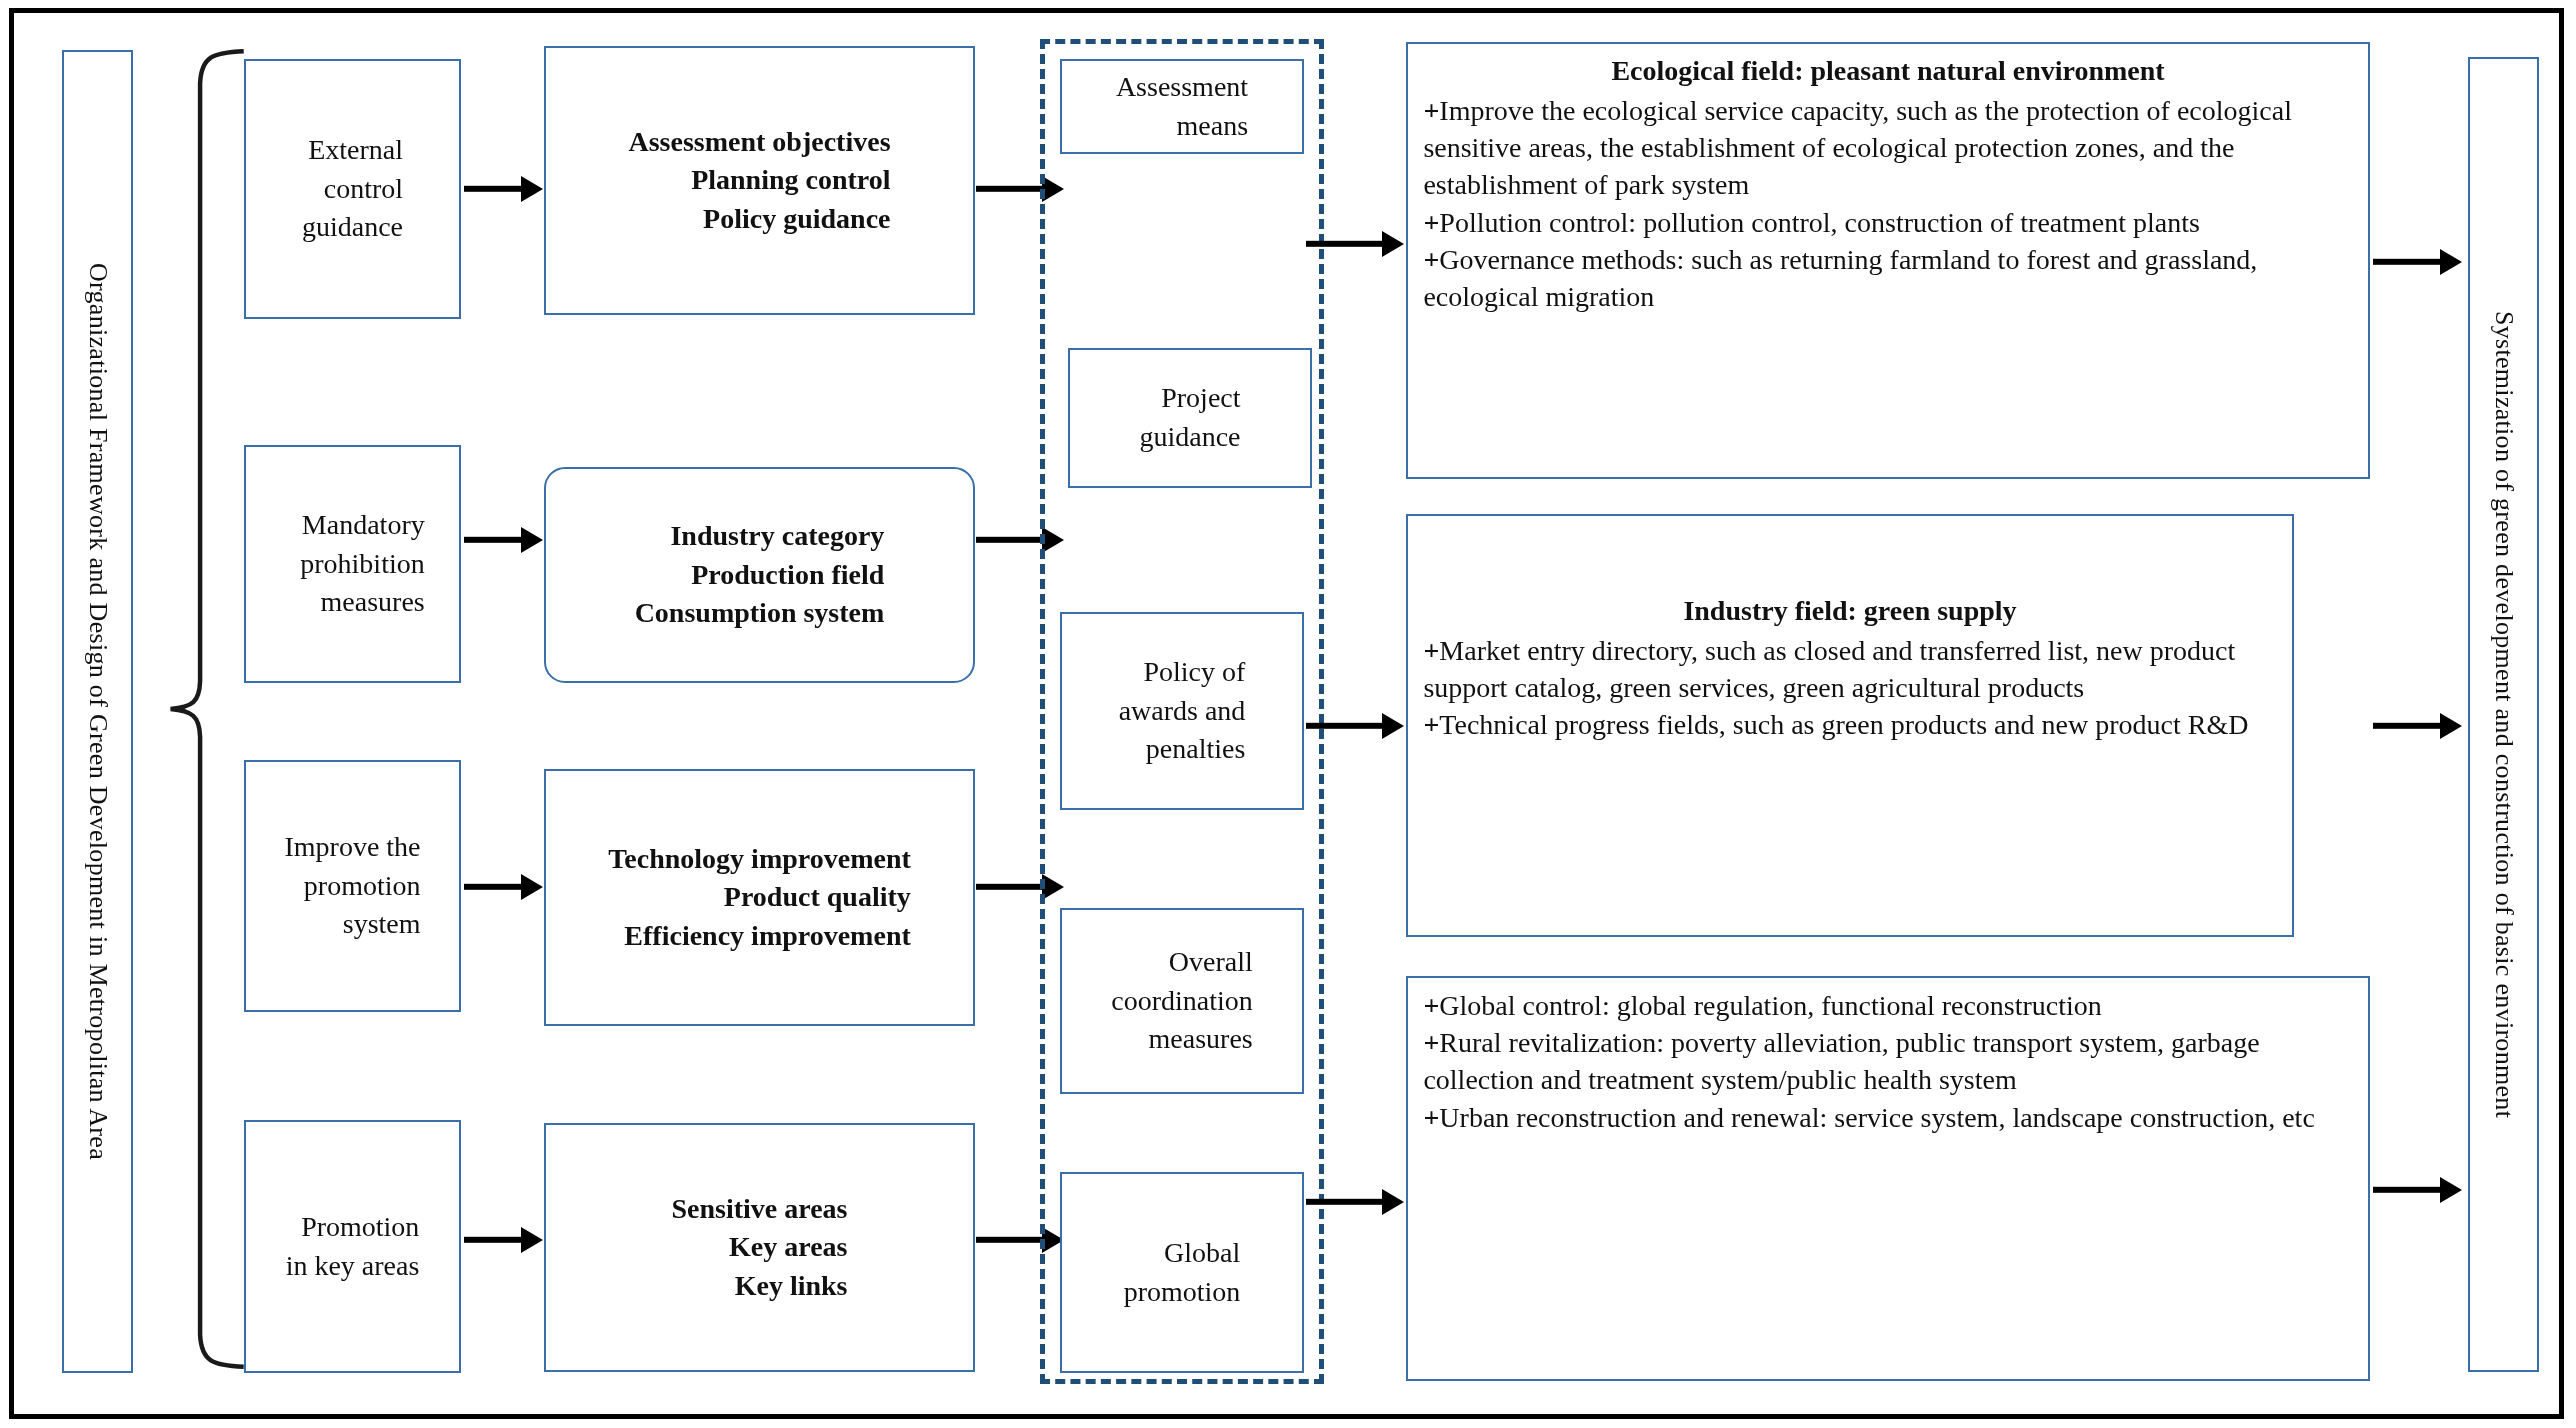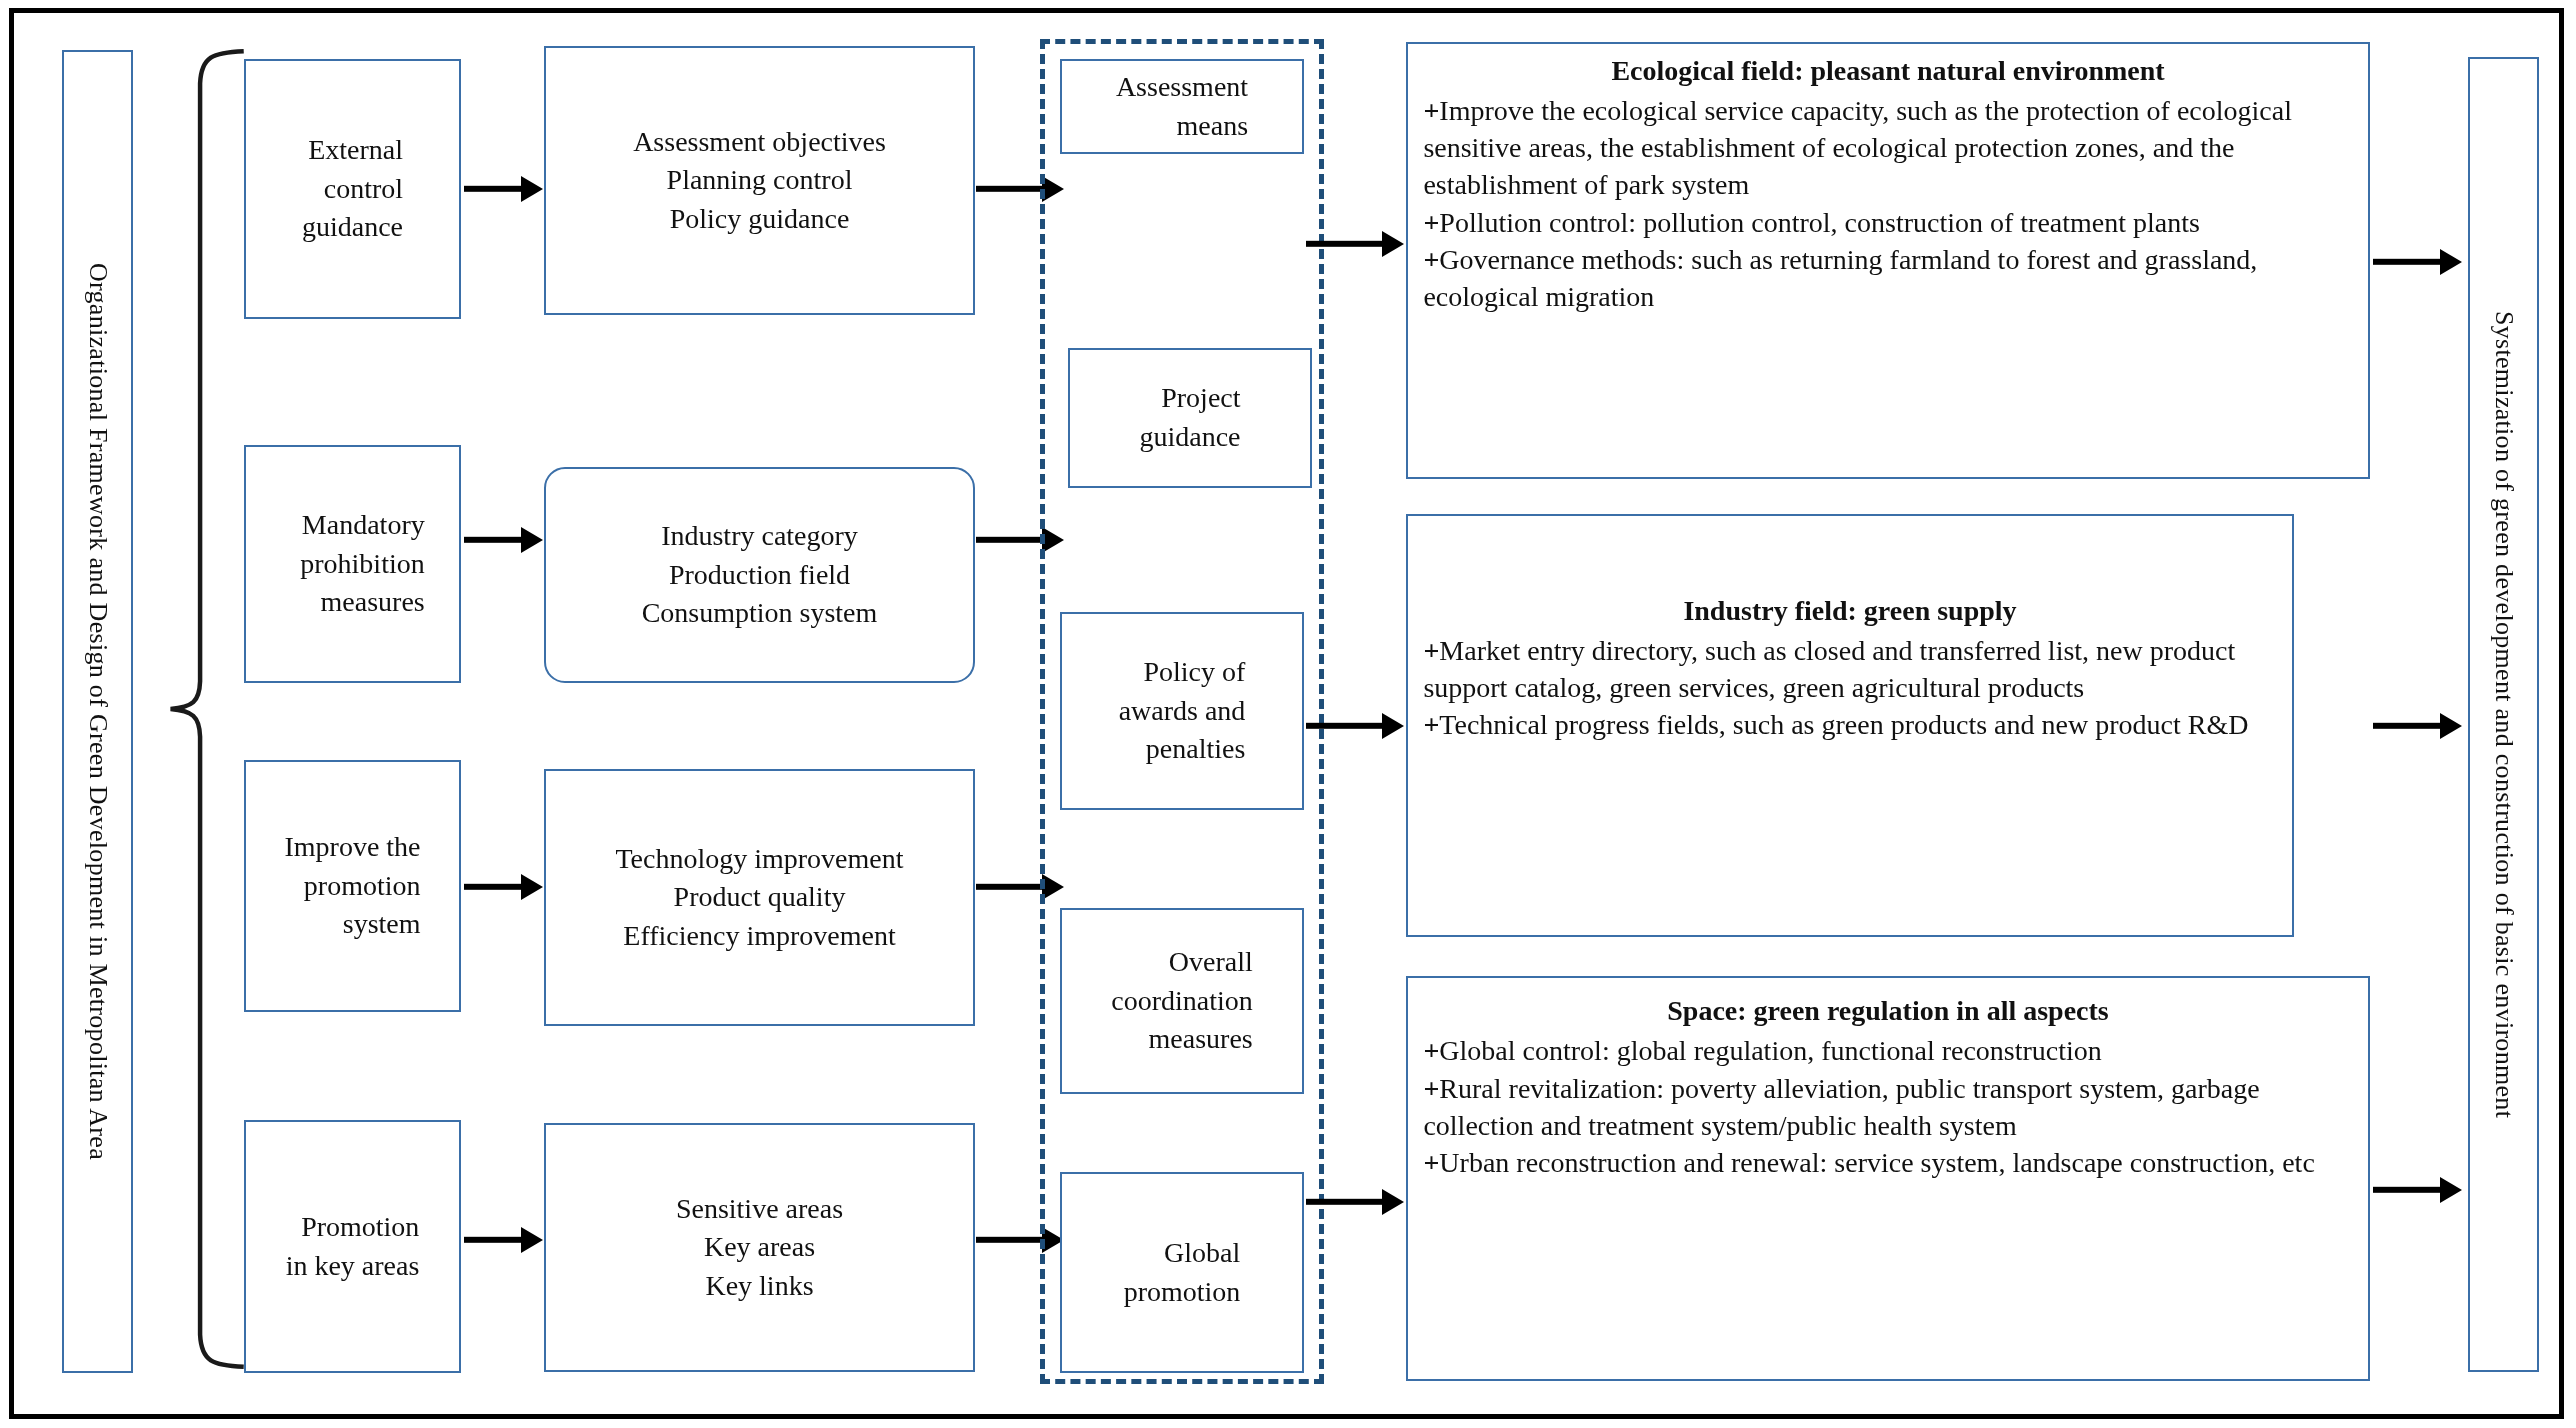--- a/index.html
+++ b/index.html
@@ -5,21 +5,21 @@
   html,body{margin:0;padding:0;background:#ffffff;}
   body{font-family:"Liberation Serif", serif;}
   #root{position:relative;width:2576px;height:1428px;background:#ffffff;overflow:hidden;}
   .outer-frame{position:absolute;left:9px;top:7.7px;width:2555px;height:1411px;border:5.8px solid #000000;box-sizing:border-box;background:#ffffff;}
 
   .vlabel{position:absolute;box-sizing:border-box;border:2.6px solid #3b6fa8;background:#fff;display:flex;align-items:center;justify-content:center;}
   .vlabel span{writing-mode:vertical-rl;text-orientation:mixed;white-space:nowrap;font-size:26px;color:#111;letter-spacing:0.3px;}
 
   .box{position:absolute;box-sizing:border-box;border:2.6px solid #3b6fa8;background:#fff;display:flex;align-items:center;justify-content:center;flex-direction:column;}
   .box .lines{text-align:right;font-size:28px;line-height:1.38;color:#111;}
-  .box.left-text .lines{text-align:center;}
+  .box.left-text .lines{text-align:right;font-weight:bold;}
 
   .dashed-wrap{position:absolute;box-sizing:border-box;border:5.8px dashed #1f4e79;background:transparent;}
 
   .panel{position:absolute;box-sizing:border-box;border:2.6px solid #3b6fa8;background:#fff;padding:9px 15.4px 6.4px 15.4px;}
   .panel .ptitle{text-align:center;font-weight:bold;font-size:28px;line-height:1.3;color:#111;margin-bottom:2.6px;}
   .panel .pitem{font-size:28px;line-height:1.33;color:#111;text-align:left;}
   .panel .pitem .plus{font-weight:bold;}
 
   .arrow{position:absolute;height:0;}
   .arrow .shaft{position:absolute;left:0;top:50%;transform:translateY(-50%);height:6.4px;background:#000;}
@@ -210,21 +210,20 @@
     <div class="ptitle" style="margin-top:68px;">Industry field: green supply</div>
     <div class="pitem">
       <span class="plus">+</span><span>Market entry directory, such as closed and transferred list, new product support catalog, green services, green agricultural products</span>
     </div>
     <div class="pitem">
       <span class="plus">+</span><span>Technical progress fields, such as green products and new product R&amp;D</span>
     </div>
   </div>
 
   <div class="panel" style="left:1406px;top:976px;width:964px;height:405px;">
-    <div class="ptitle" style="margin-top:6.4px;">Space: green regulation in all aspects</div>
     <div class="pitem">
       <span class="plus">+</span><span>Global control: global regulation, functional reconstruction</span>
     </div>
     <div class="pitem">
       <span class="plus">+</span><span>Rural revitalization: poverty alleviation, public transport system, garbage collection and treatment system/public health system</span>
     </div>
     <div class="pitem">
       <span class="plus">+</span><span>Urban reconstruction and renewal: service system, landscape construction, etc</span>
     </div>
   </div>

